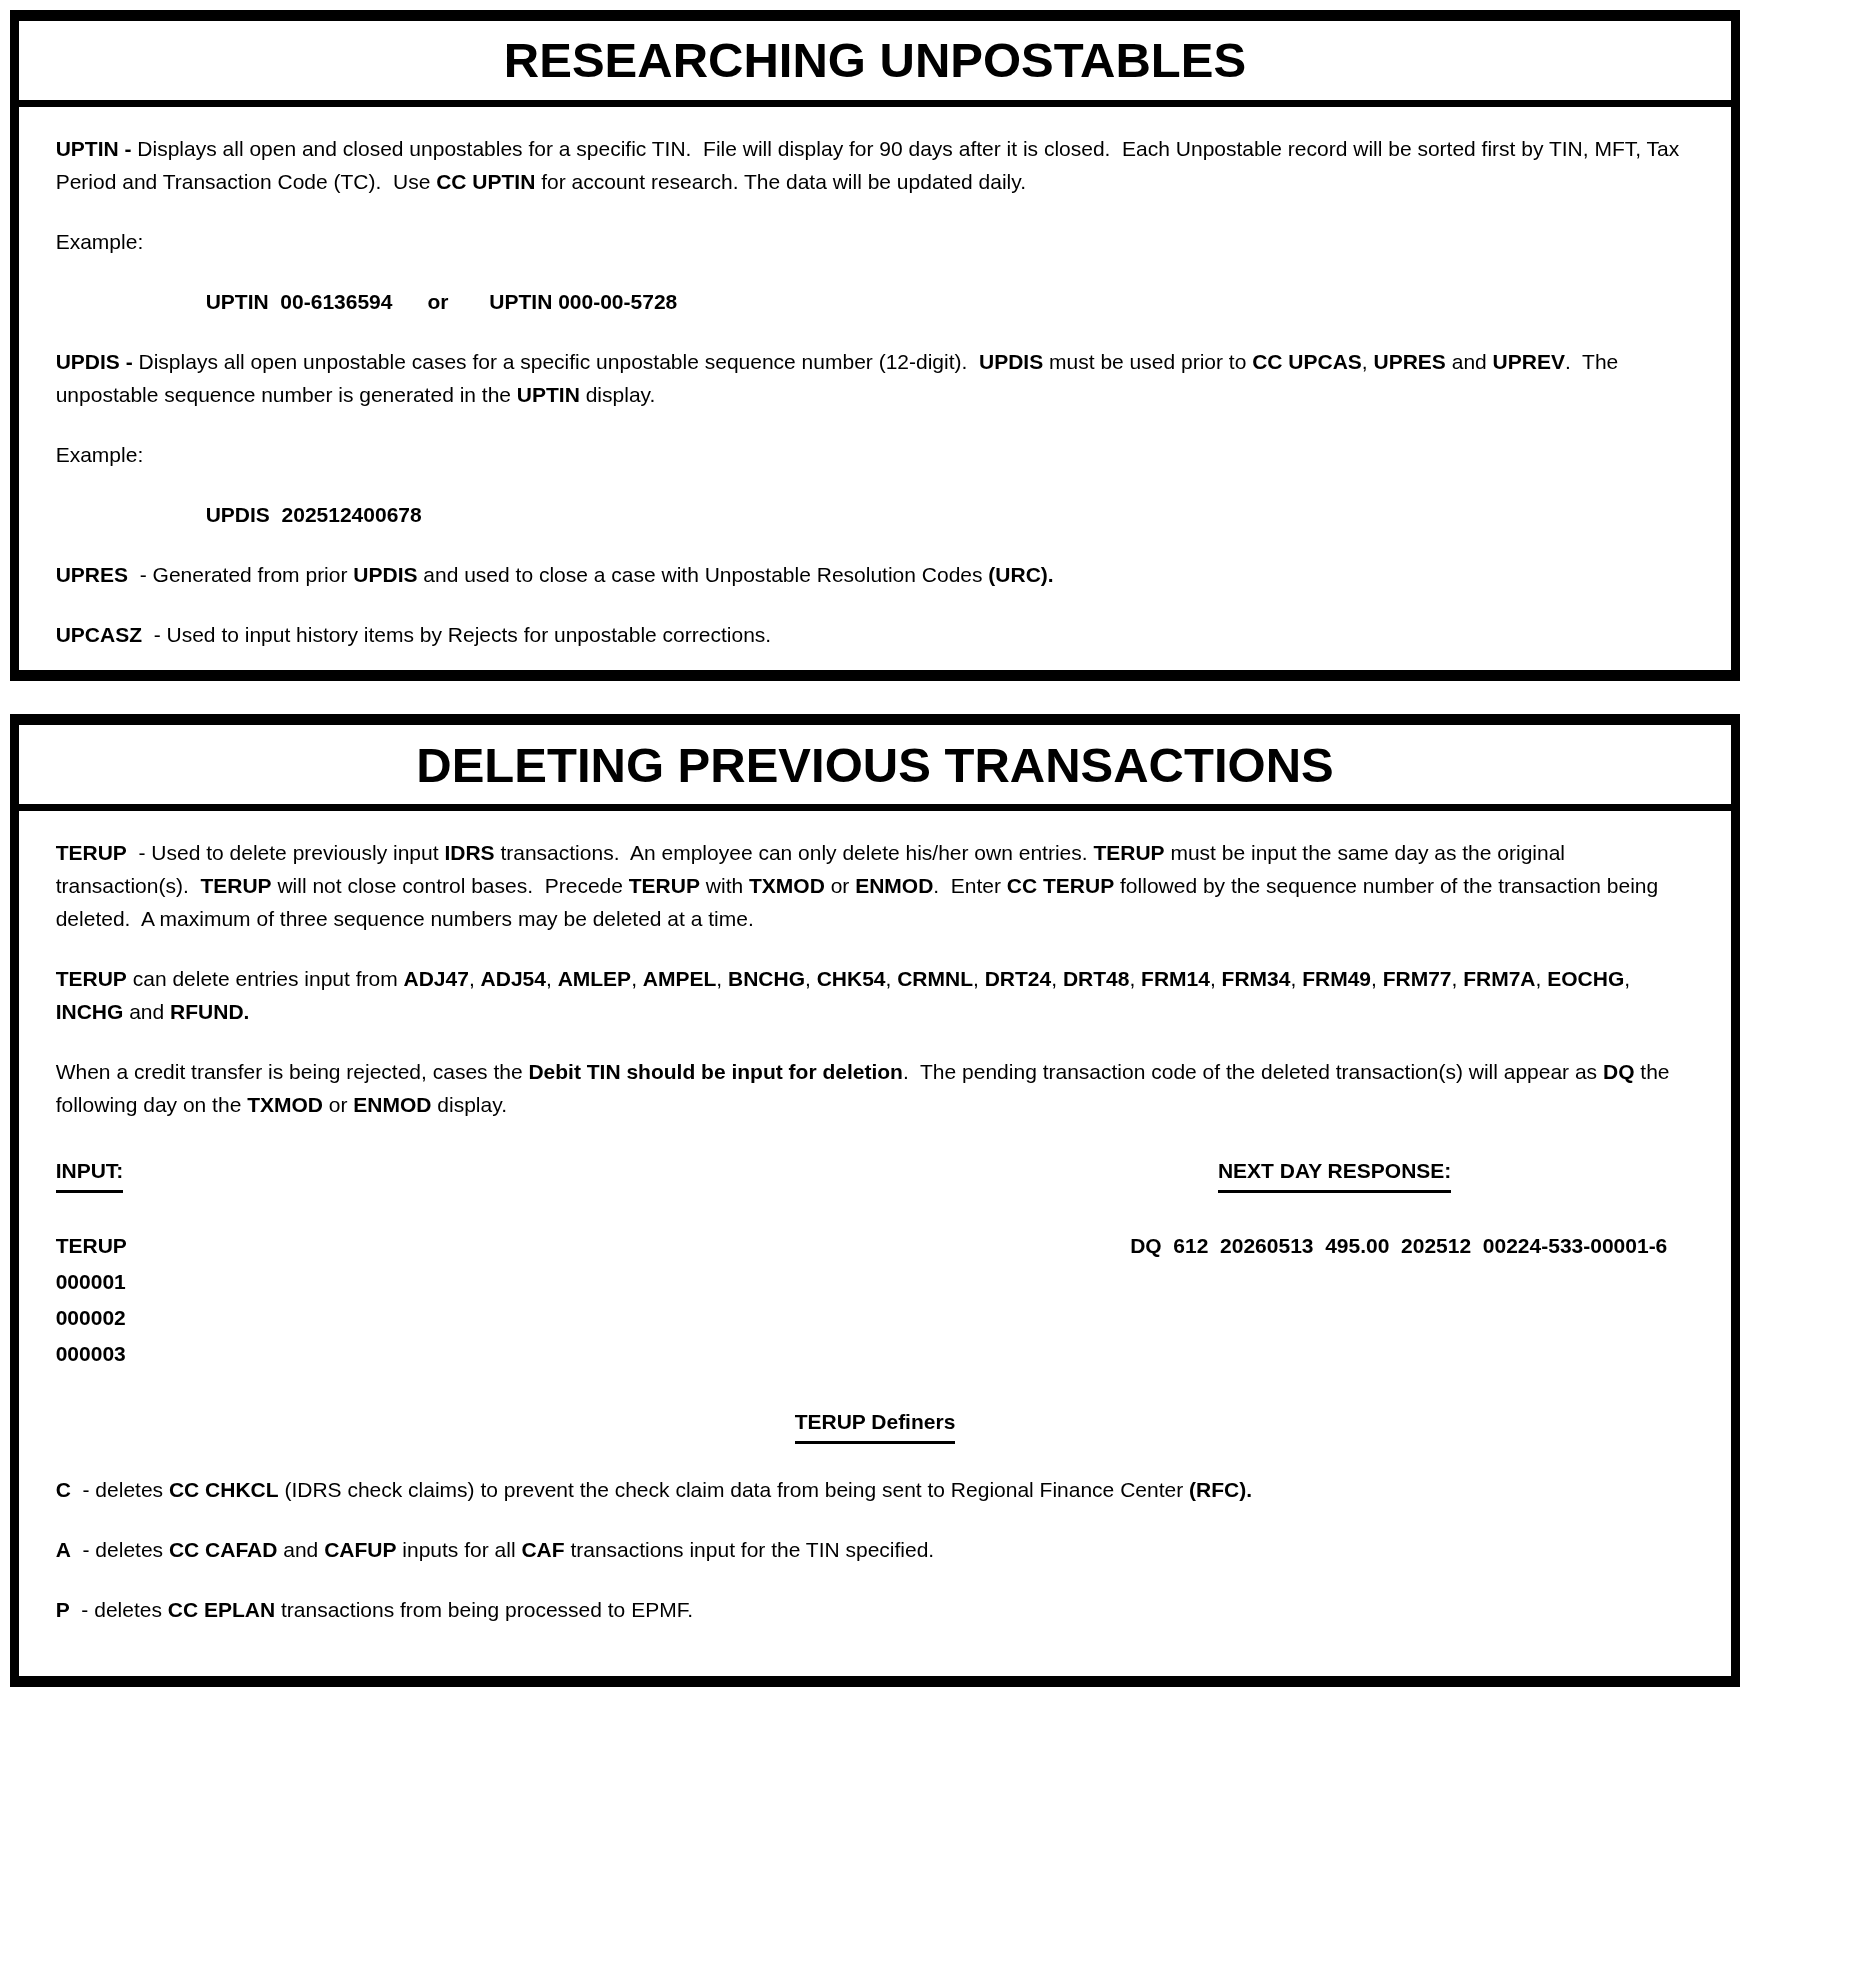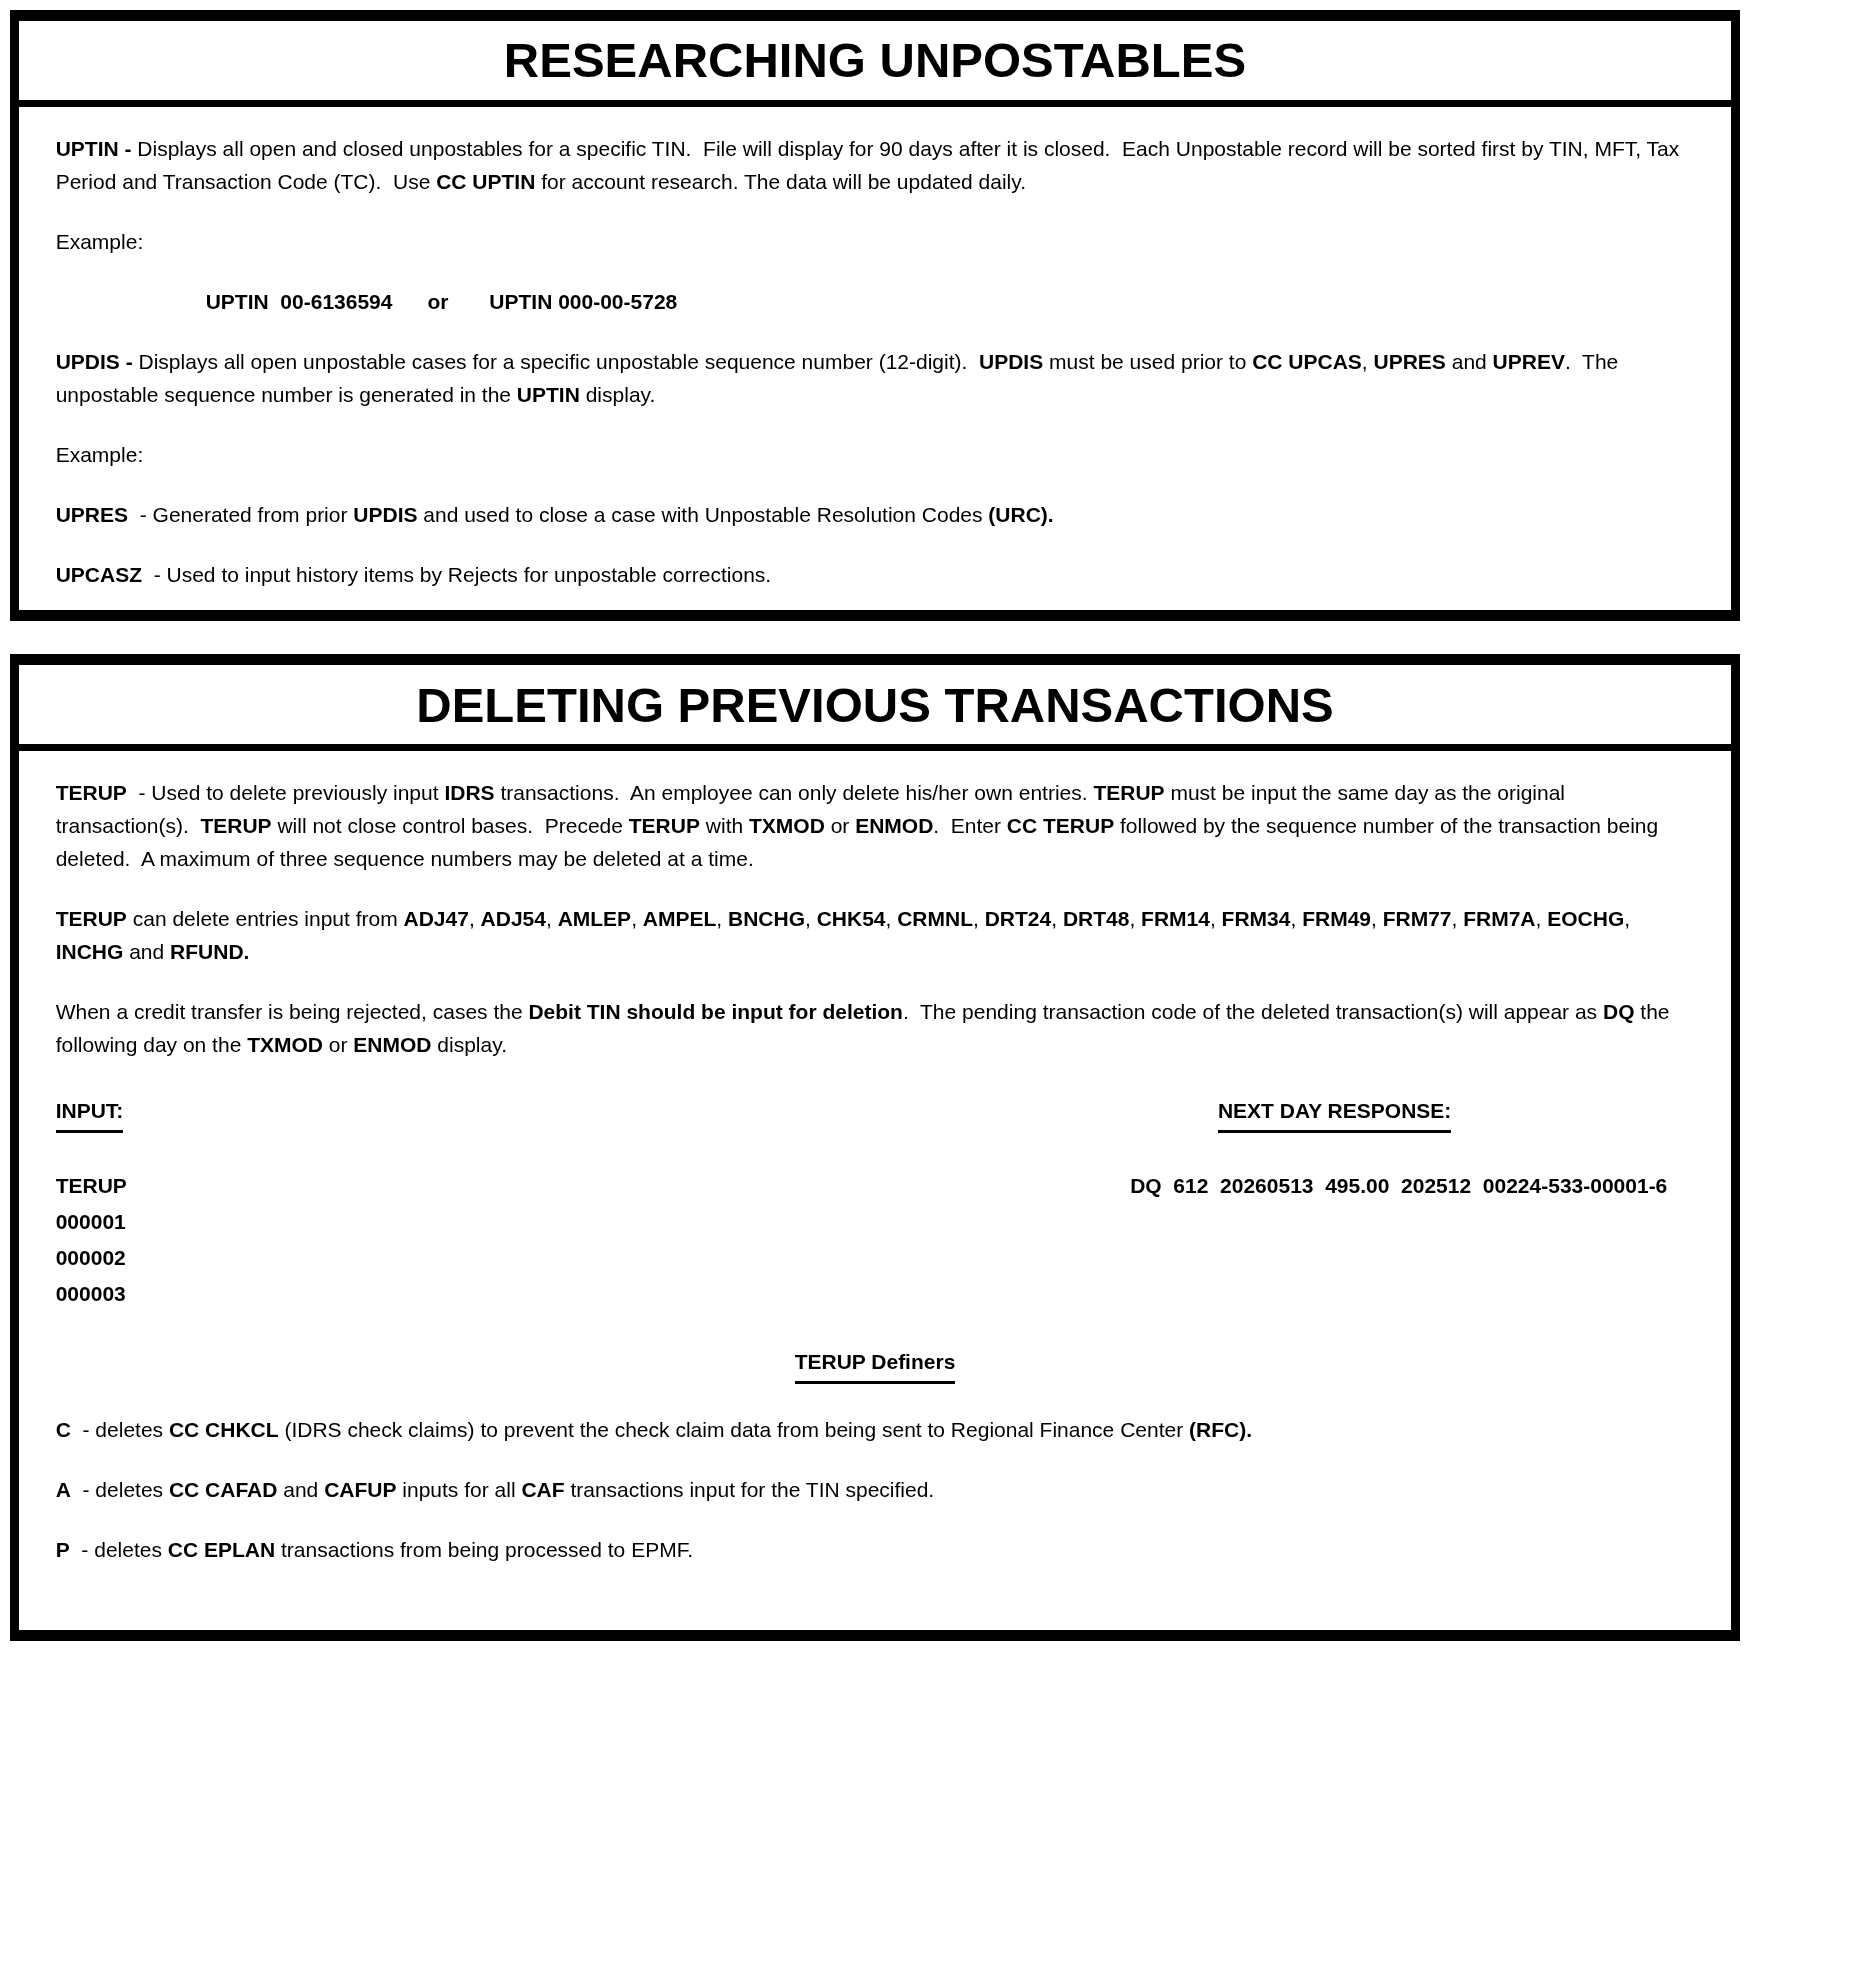--- a/index.html
+++ b/index.html
@@ -33,21 +33,21 @@
     font-size: 49px;
     line-height: 56px;
     font-weight: 700;
     letter-spacing: 0px;
   }
   .box-body {
     padding: 25px 37px 19.4px 37px;
     font-size: 21px;
     line-height: 33px;
   }
-  .box-body.tail { padding-bottom: 64px; }
+  .box-body.tail { padding-bottom: 50px; }
   .para {
     margin: 0 0 27px 0;
     white-space: pre-wrap;
   }
   .para:last-child { margin-bottom: 0; }
   .example-line { margin-left: 150px; font-weight: 700; }
   b { font-weight: 700; }
   .bold { font-weight: 700; }
   .underlined {
     display: inline-block;
@@ -87,20 +87,21 @@
   <section class="box">
     <header class="box-header">
       <h1 class="box-title">RESEARCHING UNPOSTABLES</h1>
     </header>
     <div class="box-body">
       <p class="para"><b>UPTIN -</b><span> Displays all open and closed unpostables for a specific TIN.  File will display for 90 days after it is closed.  Each Unpostable record will be sorted first by TIN, MFT, Tax Period and Transaction Code (TC).  Use </span><b>CC UPTIN</b><span> for account research. The data will be updated daily.</span></p>
       <p class="para">Example:</p>
       <p class="para example-line"><b>UPTIN  00-6136594</b><span>      or       </span><b>UPTIN 000-00-5728</b></p>
       <p class="para"><b>UPDIS -</b><span> Displays all open unpostable cases for a specific unpostable sequence number (12-digit).  </span><b>UPDIS</b><span> must be used prior to </span><b>CC UPCAS</b><span>, </span><b>UPRES</b><span> and </span><b>UPREV</b><span>.  The unpostable sequence number is generated in the </span><b>UPTIN</b><span> display.</span></p>
       <p class="para">Example:</p>
+      <p class="para example-line"><b>UPDIS  202512400678</b></p>
       <p class="para"><b>UPRES</b><span>  - Generated from prior </span><b>UPDIS</b><span> and used to close a case with Unpostable Resolution Codes </span><b>(URC).</b></p>
       <p class="para"><b>UPCASZ</b><span>  - Used to input history items by Rejects for unpostable corrections.</span></p>
     </div>
   </section>
 
   <section class="box">
     <header class="box-header">
       <h1 class="box-title">DELETING PREVIOUS TRANSACTIONS</h1>
     </header>
     <div class="box-body tail">

